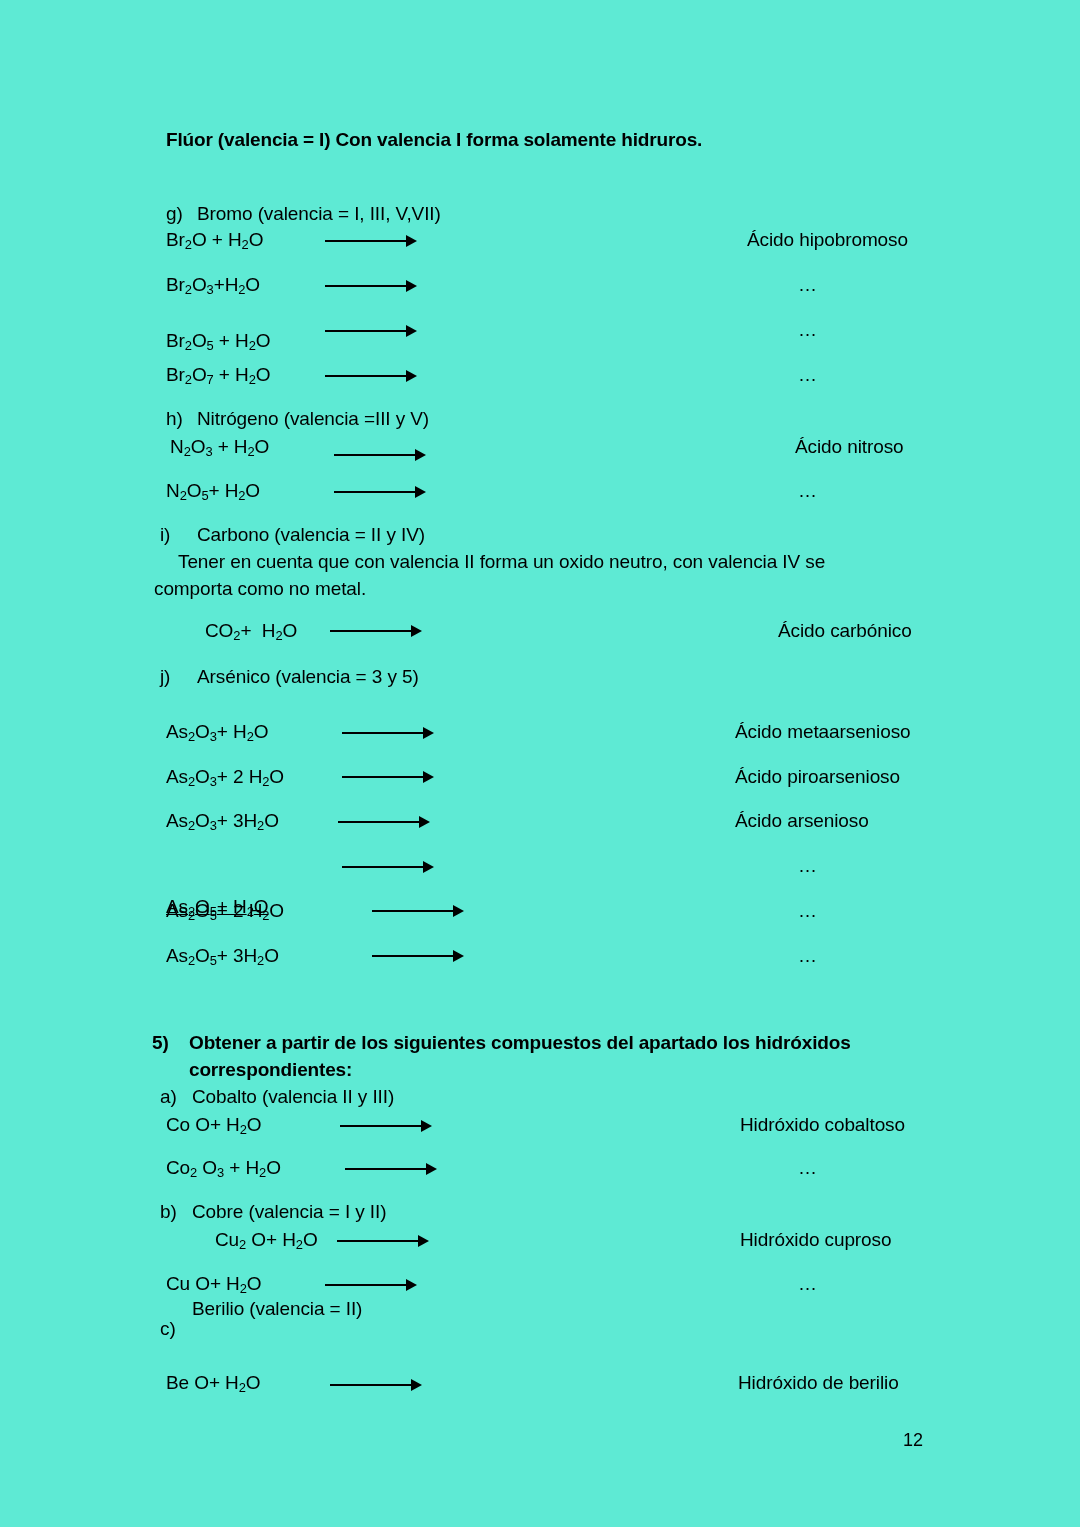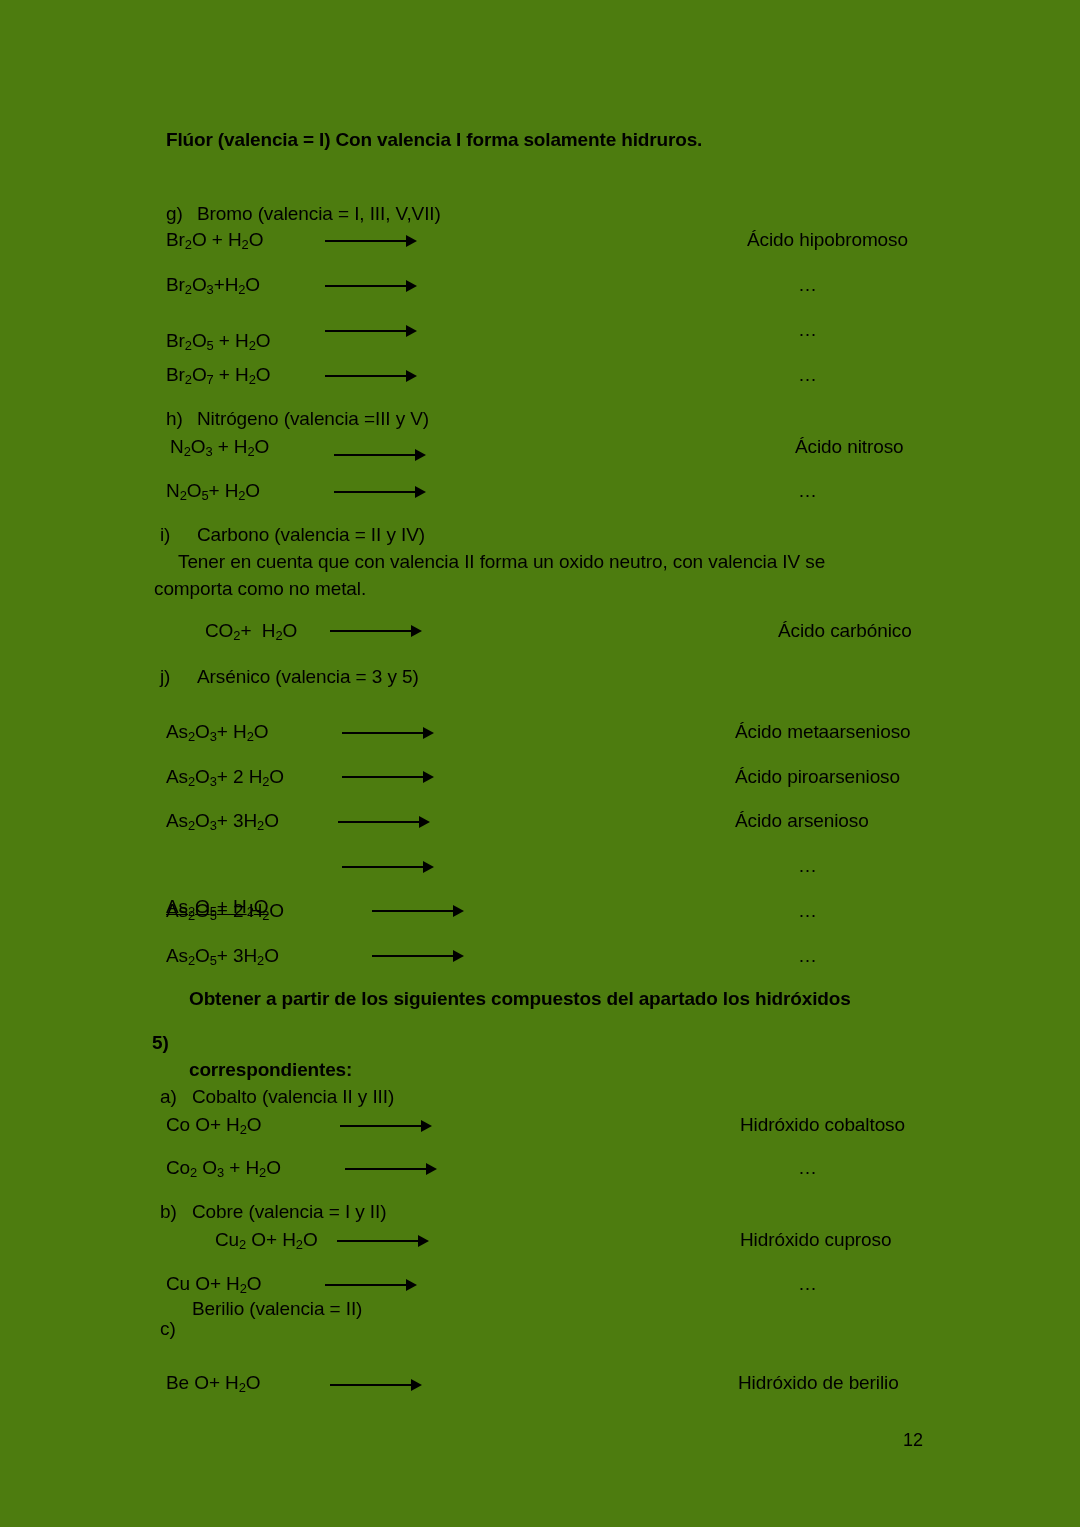--- a/index.html
+++ b/index.html
@@ -5,21 +5,21 @@
 <style>
   html, body {
     margin: 0;
     padding: 0;
     background: #ffffff;
   }
   .page {
     position: relative;
     width: 1080px;
     height: 1527px;
-    background: #4d7c0f;
+    background: #5eead4;
     font-family: "Liberation Sans", sans-serif;
     color: #000000;
     overflow: hidden;
   }
   .abs {
     position: absolute;
     white-space: nowrap;
     line-height: 1.15;
   }
   .heading-bold {
@@ -179,21 +179,21 @@
   <div class="abs ellipsis" style="left:798px; top:900px;">…</div>
 
   <div class="abs formula" style="left:166px; top:945px;">As<sub>2</sub>O<sub>5</sub>+ 3H<sub>2</sub>O</div>
   <div class="arrow" style="left:372px; top:949px; width:92px;">
     <div class="shaft" style="width:81px;"></div>
       <div class="head" style="left:81px;"></div>
   </div>
   <div class="abs ellipsis" style="left:798px; top:945px;">…</div>
 
   <div class="abs heading-bold" style="left:152px; top:1032px;">5)</div>
-  <div class="abs heading-bold" style="left:189px; top:988px;">Obtener a partir de los siguientes compuestos del apartado los hidróxidos</div>
+  <div class="abs heading-bold" style="left:189px; top:1032px;">Obtener a partir de los siguientes compuestos del apartado los hidróxidos</div>
   <div class="abs heading-bold" style="left:189px; top:1059px;">correspondientes:</div>
 
   <div class="abs body-text" style="left:160px; top:1086px;">a)</div>
   <div class="abs body-text" style="left:192px; top:1086px;">Cobalto (valencia II y III)</div>
 
   <div class="abs formula" style="left:166px; top:1114px;">Co O+ H<sub>2</sub>O</div>
   <div class="arrow" style="left:340px; top:1119px; width:92px;">
     <div class="shaft" style="width:81px;"></div>
       <div class="head" style="left:81px;"></div>
   </div>

